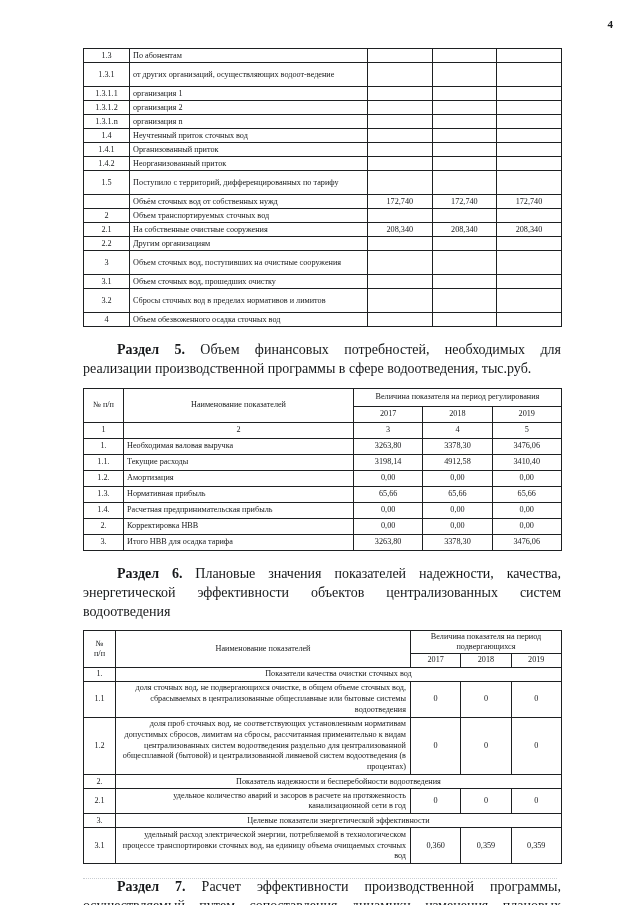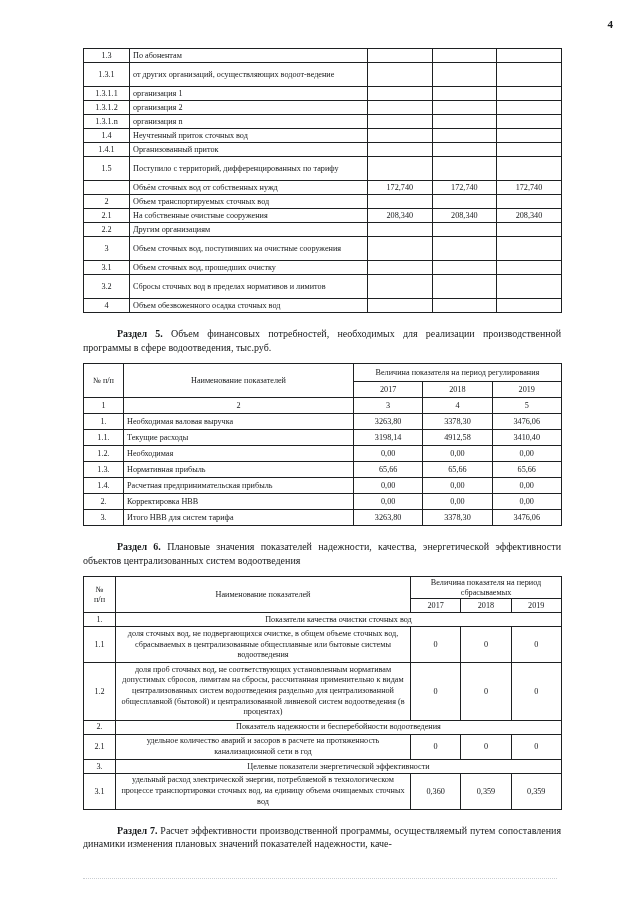--- a/index.html
+++ b/index.html
@@ -58,21 +58,21 @@
   
   .t1 col.idx  { width: 46px; }
   .t1 col.name { width: 238px; }
   .t1 col.yr   { width: 64.6px; }
 
   .t1 td { height: 11px; }
   .t1 td.tall { height: 21px; }
 
   
   .section-para {
-    font-size: 10px;
+    font-size: 14px;
     line-height: 1.35;
     text-align: justify;
     text-indent: 34px;
     margin: 14px 0 9px 0;
     color: #17191b;
   }
   .section-para .lead { font-weight: 700; }
 
   
   .t2 { font-size: 8.4px; }
@@ -81,21 +81,21 @@
   .t2 col.yr   { width: 69.3px; }
   .t2 td { height: 13px; }
   .t2 td.hdr { height: 15px; }
 
   
   .t3 { font-size: 8.0px; }
   .t3 col.idx  { width: 32px; }
   .t3 col.name { width: 295px; }
   .t3 col.yr   { width: 50.3px; }
   .t3 td { height: 11px; }
-  .t3 td.name-cell { text-align: center; padding: 1.5px 4px; line-height: 1.3; }
+  .t3 td.name-cell { text-align: right; padding: 1.5px 4px; line-height: 1.3; }
   .t3 td.span-head { text-align: center; }
 
   .footer-rule {
     position: absolute;
     left: 83px;
     right: 83px;
     bottom: 26px;
     height: 0;
     border-top: 1px dotted #c9cdd1;
   }
@@ -156,20 +156,27 @@
           <tr>
             <td class="c-ctr bold">1.4</td>
             <td class="c-left bold">Неучтенный приток сточных вод</td>
             <td class="c-ctr bold"></td>
             <td class="c-ctr bold"></td>
             <td class="c-ctr bold"></td>
           </tr>
           <tr>
             <td class="c-ctr">1.4.1</td>
             <td class="c-left">Организованный приток</td>
+            <td class="c-ctr"></td>
+            <td class="c-ctr"></td>
+            <td class="c-ctr"></td>
+          </tr>
+          <tr>
+            <td class="c-ctr">1.4.2</td>
+            <td class="c-left">Неорганизованный приток</td>
             <td class="c-ctr"></td>
             <td class="c-ctr"></td>
             <td class="c-ctr"></td>
           </tr>
           <tr>
             <td class="c-ctr tall">1.5</td>
             <td class="c-left tall">Поступило с территорий, дифференцированных по тарифу</td>
             <td class="c-ctr tall"></td>
             <td class="c-ctr tall"></td>
             <td class="c-ctr tall"></td>
@@ -272,21 +279,21 @@
           </tr>
           <tr>
             <td class="c-ctr">1.1.</td>
             <td class="c-left">Текущие расходы</td>
             <td class="c-ctr">3198,14</td>
             <td class="c-ctr">4912,58</td>
             <td class="c-ctr">3410,40</td>
           </tr>
           <tr>
             <td class="c-ctr">1.2.</td>
-            <td class="c-left">Необходимая</td>
+            <td class="c-left">Амортизация</td>
             <td class="c-ctr">0,00</td>
             <td class="c-ctr">0,00</td>
             <td class="c-ctr">0,00</td>
           </tr>
           <tr>
             <td class="c-ctr">1.3.</td>
             <td class="c-left">Нормативная прибыль</td>
             <td class="c-ctr">65,66</td>
             <td class="c-ctr">65,66</td>
             <td class="c-ctr">65,66</td>
@@ -300,21 +307,21 @@
           </tr>
           <tr>
             <td class="c-ctr">2.</td>
             <td class="c-left">Корректировка НВВ</td>
             <td class="c-ctr">0,00</td>
             <td class="c-ctr">0,00</td>
             <td class="c-ctr">0,00</td>
           </tr>
           <tr>
             <td class="c-ctr">3.</td>
-            <td class="c-left">Итого НВВ для систем тарифа</td>
+            <td class="c-left">Итого НВВ для осадка тарифа</td>
             <td class="c-ctr">3263,80</td>
             <td class="c-ctr">3378,30</td>
             <td class="c-ctr">3476,06</td>
           </tr>
         </tbody>
     </table>
 
     <p class="section-para"><span class="lead">Раздел 6.</span><span> Плановые значения показателей надежности, качества, энергетической эффективности объектов централизованных систем водоотведения</span></p>
 
     <table class="doc t3">
@@ -327,21 +334,21 @@
       </colgroup>
       <tbody>
         <tr>
           <td class="c-ctr" rowspan="2" style="height:26px">
             <div>№</div>
             <div>п/п</div>
           </td>
           <td class="c-ctr" rowspan="2">Наименование показателей</td>
           <td class="c-ctr" colspan="3">
             <div>Величина показателя на период</div>
-            <div>сбрасываемых</div>
+            <div>подвергающихся</div>
           </td>
         </tr>
         <tr>
           <td class="c-ctr">2017</td>
           <td class="c-ctr">2018</td>
           <td class="c-ctr">2019</td>
         </tr>
       </tbody>
       <tbody id="t3-body">
           <tr>

